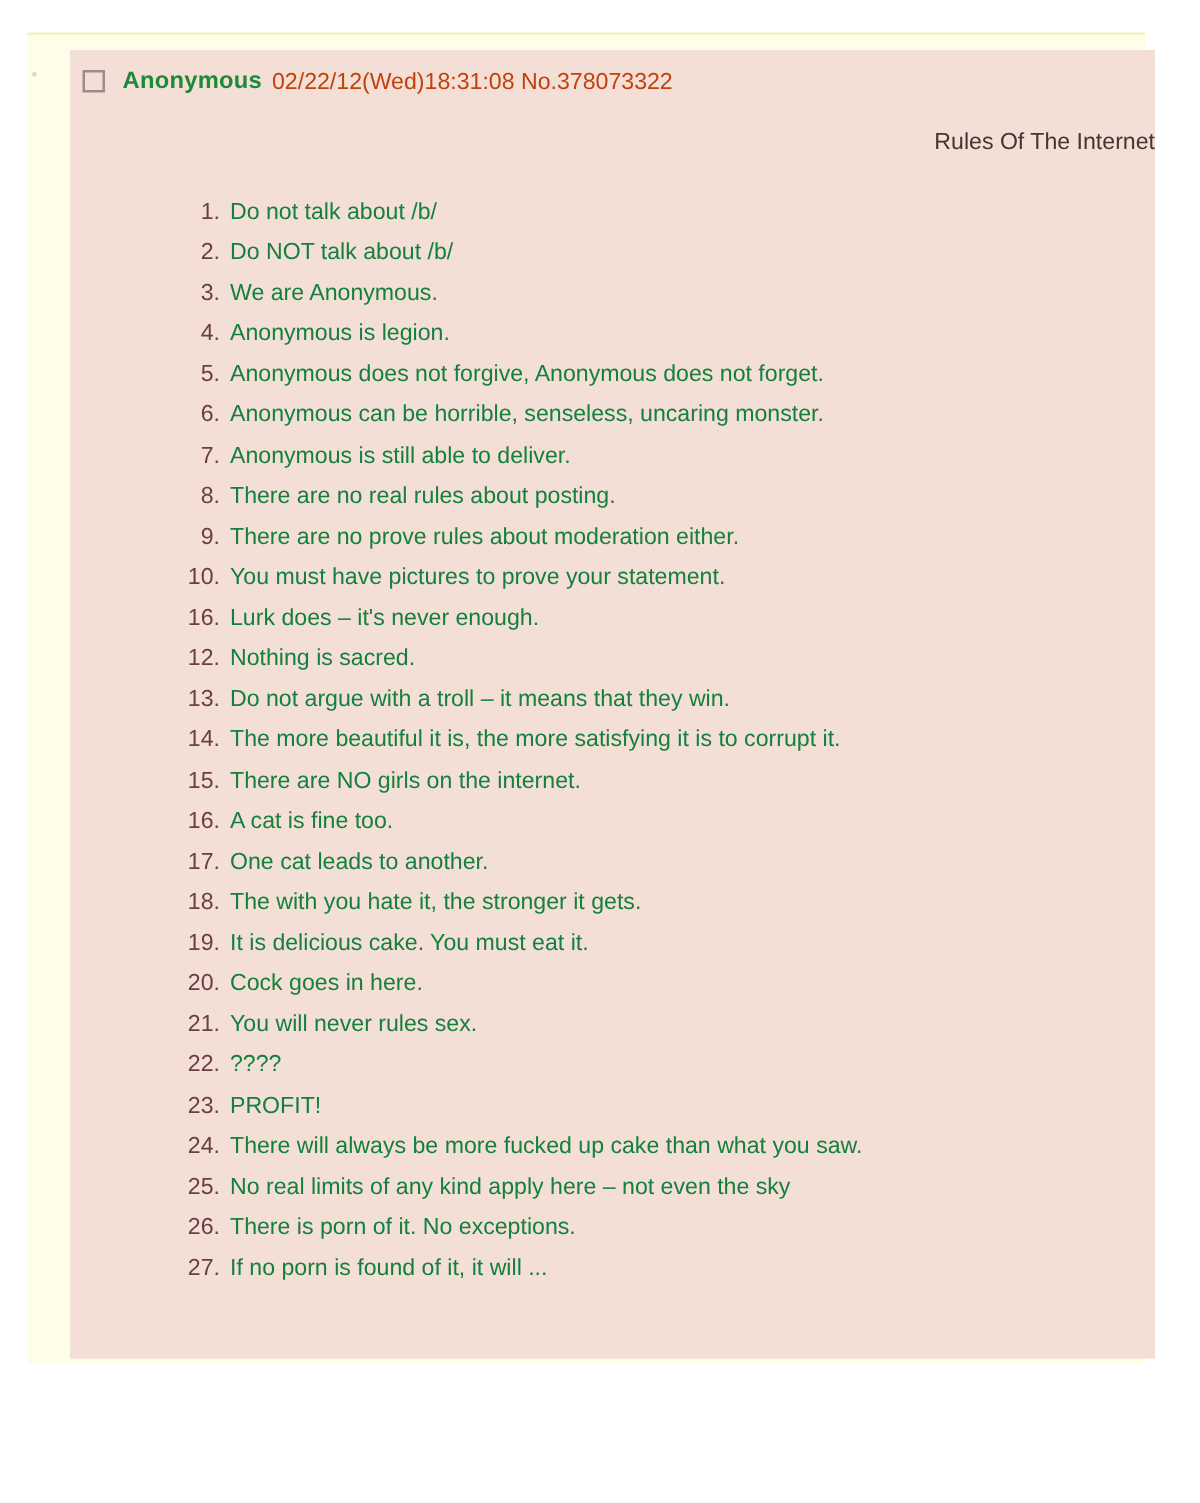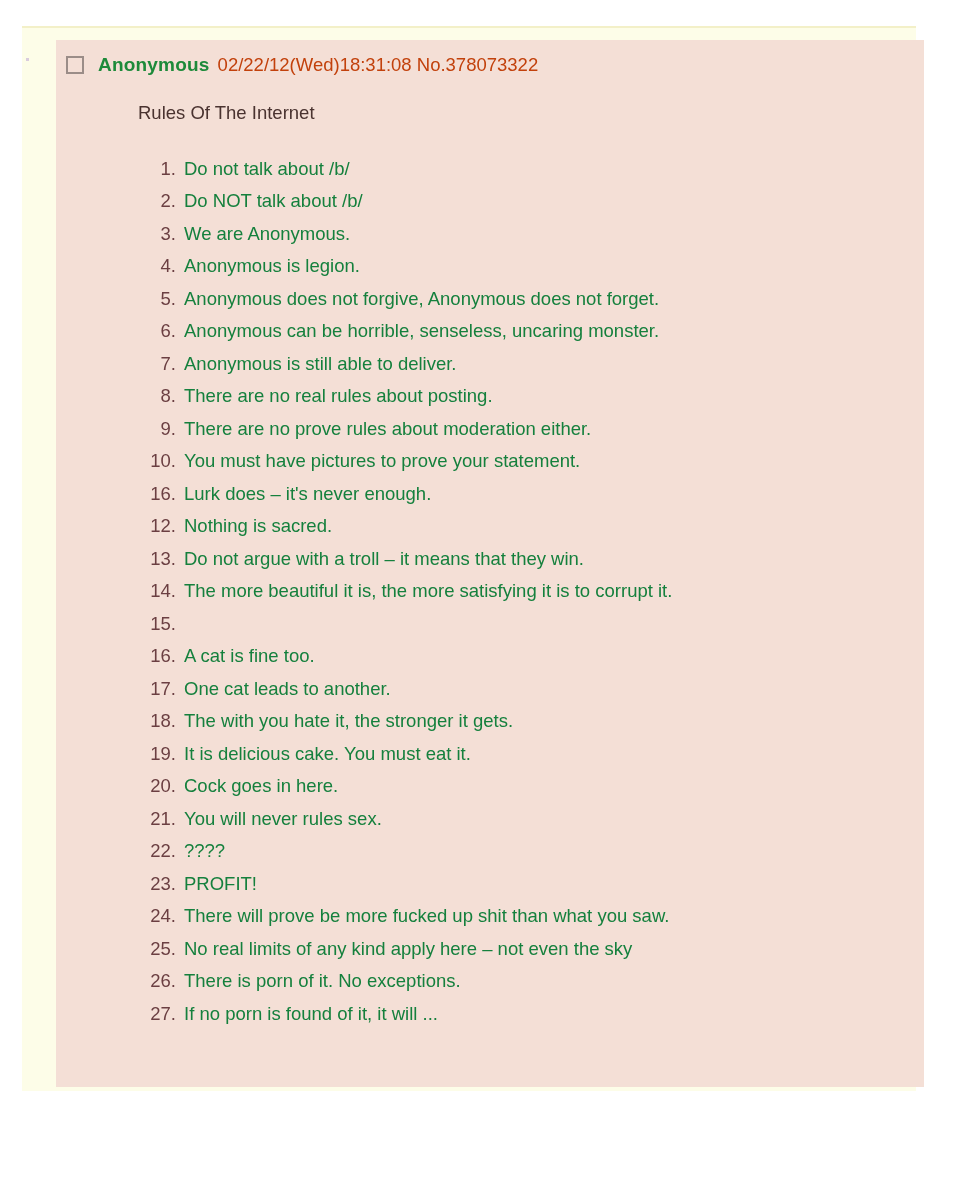--- a/index.html
+++ b/index.html
@@ -70,20 +70,21 @@
   .post-body {
     padding: 28px 0 0 82px;
     color: #5c3a3a;
     font-size: 18.5px;
     line-height: 1.0;
   }
   .body-title {
     color: #4a3330;
     font-size: 18.5px;
     margin-bottom: 30px;
+    text-align: right;
   }
   .rules {
     list-style: none;
     margin: 0;
     padding: 0;
   }
   .rules li {
     display: flex;
     align-items: baseline;
     color: #6b3f42;
@@ -188,20 +189,21 @@
         <li>
             <span class="rule-num">13.</span>
             <span class="rule-text">Do not argue with a troll – it means that they win.</span>
           </li>
         <li>
             <span class="rule-num">14.</span>
             <span class="rule-text">The more beautiful it is, the more satisfying it is to corrupt it.</span>
           </li>
         <li>
             <span class="rule-num">15.</span>
+            <span class="rule-text">There are NO girls on the internet.</span>
           </li>
         <li>
             <span class="rule-num">16.</span>
             <span class="rule-text">A cat is fine too.</span>
           </li>
         <li>
             <span class="rule-num">17.</span>
             <span class="rule-text">One cat leads to another.</span>
           </li>
         <li>
@@ -223,21 +225,21 @@
         <li>
             <span class="rule-num">22.</span>
             <span class="rule-text">????</span>
           </li>
         <li>
             <span class="rule-num">23.</span>
             <span class="rule-text">PROFIT!</span>
           </li>
         <li>
             <span class="rule-num">24.</span>
-            <span class="rule-text">There will prove be more fucked up shit than what you saw.</span>
+            <span class="rule-text">There will always be more fucked up cake than what you saw.</span>
           </li>
         <li>
             <span class="rule-num">25.</span>
             <span class="rule-text">No real limits of any kind apply here – not even the sky</span>
           </li>
         <li>
             <span class="rule-num">26.</span>
             <span class="rule-text">There is porn of it. No exceptions.</span>
           </li>
         <li>

